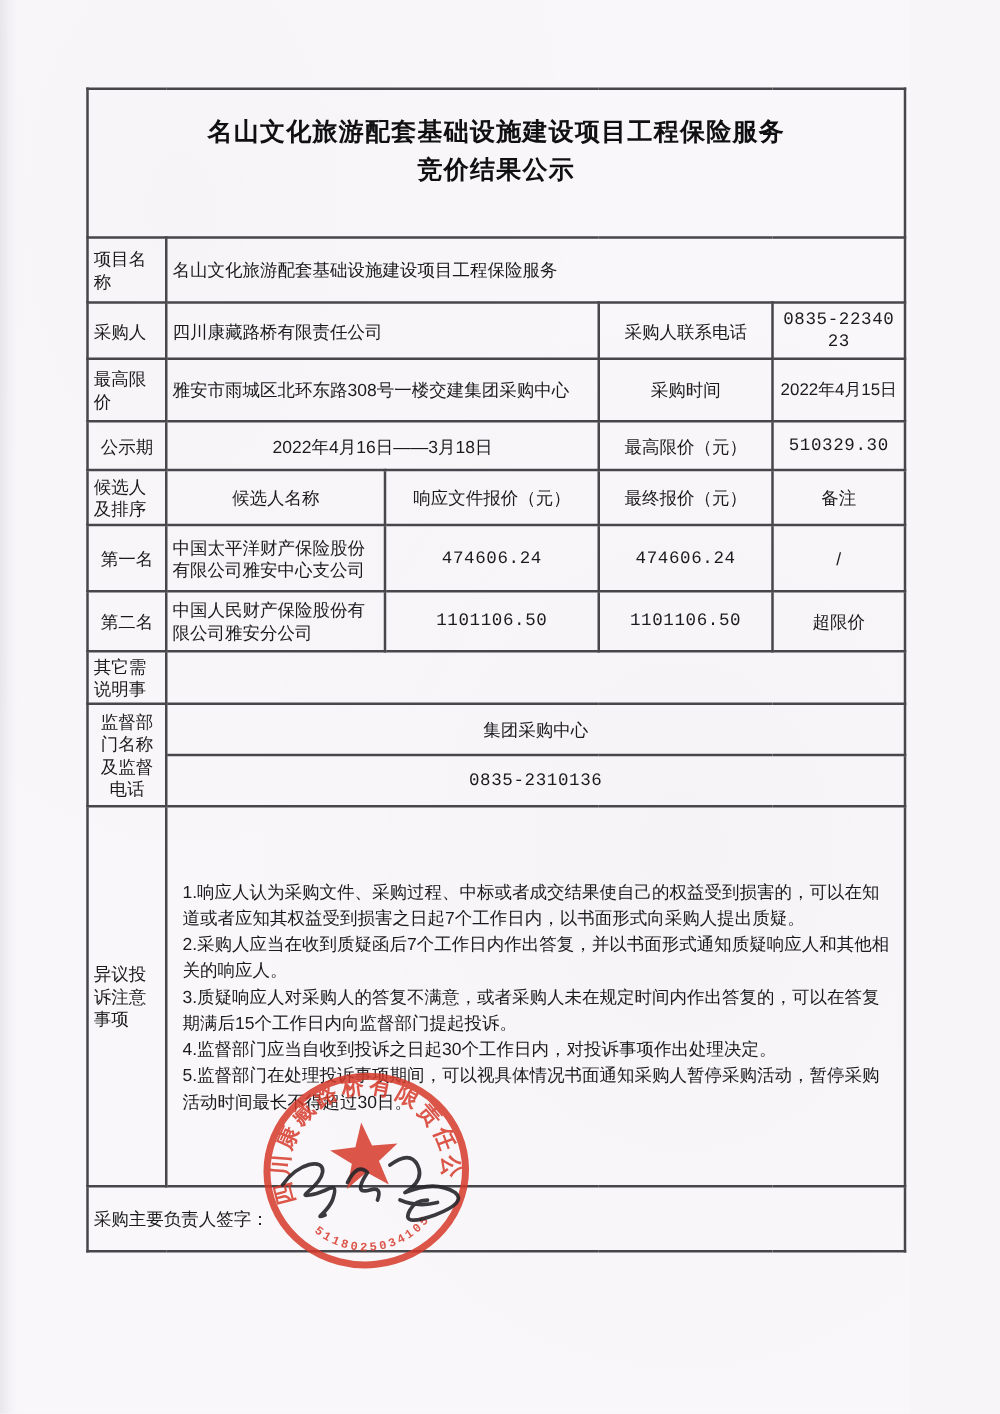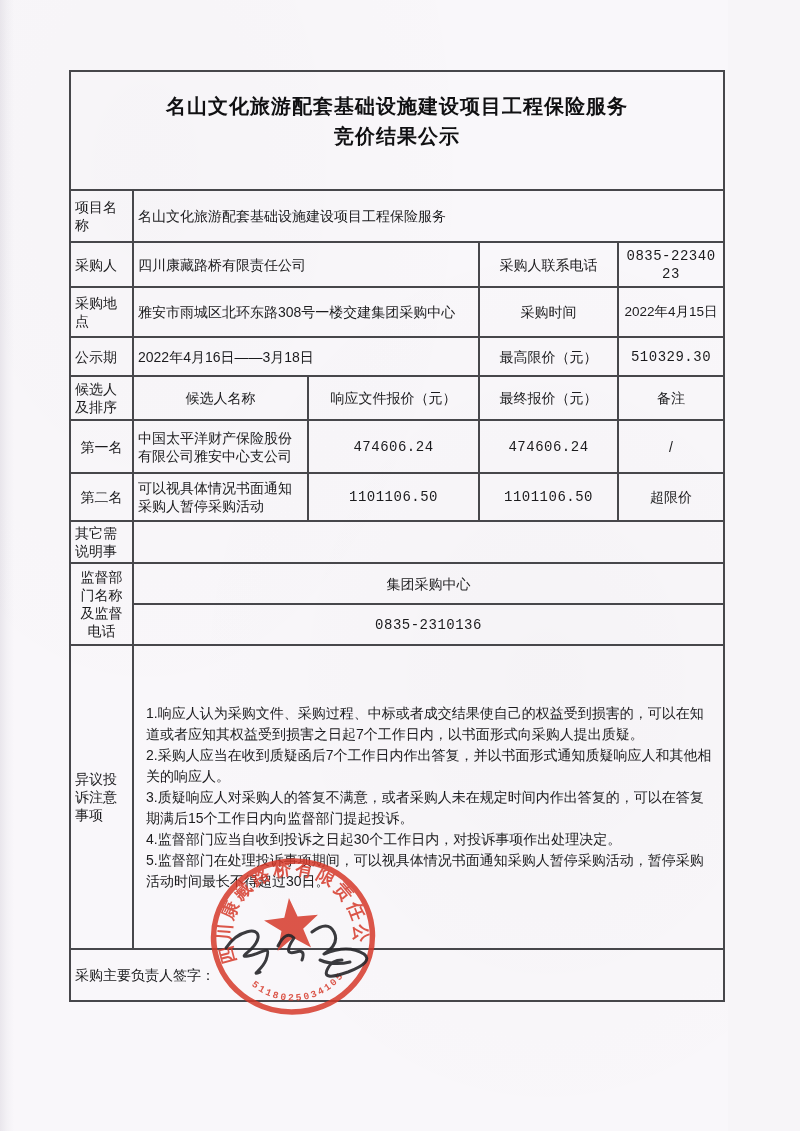--- a/index.html
+++ b/index.html
@@ -31,21 +31,21 @@
     word-break:break-all;
     overflow:hidden;
   }
   td.lbl{padding-left:5px;padding-right:8px;}
   td.ctr{text-align:center;}
   .r-title td{height:113px;border-bottom-width:2px;}
   .title-wrap{text-align:center;font-weight:bold;font-size:20px;line-height:30px;letter-spacing:1px;color:#101012;transform:translateY(-10px);}
   .r1 td{height:46px;}
   .r2 td{height:39px;}
   .r3 td{height:44px;}
-  .r4 td{height:33px;}
+  .r4 td{height:33px;text-align:center;}
   .r5 td{height:38px;}
   .r6 td{height:47px;}
   .r7 td{height:42px;}
   .r8 td{height:32px;}
   .r9 td{height:35px;}
   .r10 td{height:35px;}
   .r11 td{height:298px;}
   .r12 td{height:46px;}
   .val{padding-left:8px;}
   .num{font-family:"Liberation Mono","DejaVu Sans Mono",monospace;font-size:13px;letter-spacing:0.5px;margin-left:48px;}
@@ -95,21 +95,21 @@
     </tr>
 
     <tr class="r2">
       <td class="lbl">采购人</td>
       <td colspan="2" class="val">四川康藏路桥有限责任公司</td>
       <td class="ctr">采购人联系电话</td>
       <td class="ctr num">0835-2234023</td>
     </tr>
 
     <tr class="r3">
-      <td class="lbl">采购地点</td>
+      <td class="lbl">最高限价</td>
       <td colspan="2" class="val">雅安市雨城区北环东路308号一楼交建集团采购中心</td>
       <td class="ctr">采购时间</td>
       <td class="ctr" style="font-size:13.5px">2022年4月15日</td>
     </tr>
 
     <tr class="r4">
       <td class="lbl">公示期</td>
       <td colspan="2" class="val">2022年4月16日——3月18日</td>
       <td class="ctr">最高限价（元）</td>
       <td class="ctr num-sm">510329.30</td>
@@ -126,21 +126,21 @@
     <tr class="r6">
       <td class="ctr rank">第一名</td>
       <td class="cand-name">中国太平洋财产保险股份有限公司雅安中心支公司</td>
       <td class="ctr num-sm">474606.24</td>
       <td class="ctr num-sm">474606.24</td>
       <td class="ctr">/</td>
     </tr>
 
     <tr class="r7">
       <td class="ctr rank">第二名</td>
-      <td class="cand-name">可以视具体情况书面通知采购人暂停采购活动</td>
+      <td class="cand-name">中国人民财产保险股份有限公司雅安分公司</td>
       <td class="ctr num-sm">1101106.50</td>
       <td class="ctr num-sm">1101106.50</td>
       <td class="ctr">超限价</td>
     </tr>
 
     <tr class="r8">
       <td class="lbl">其它需说明事</td>
       <td colspan="4"></td>
     </tr>
 

